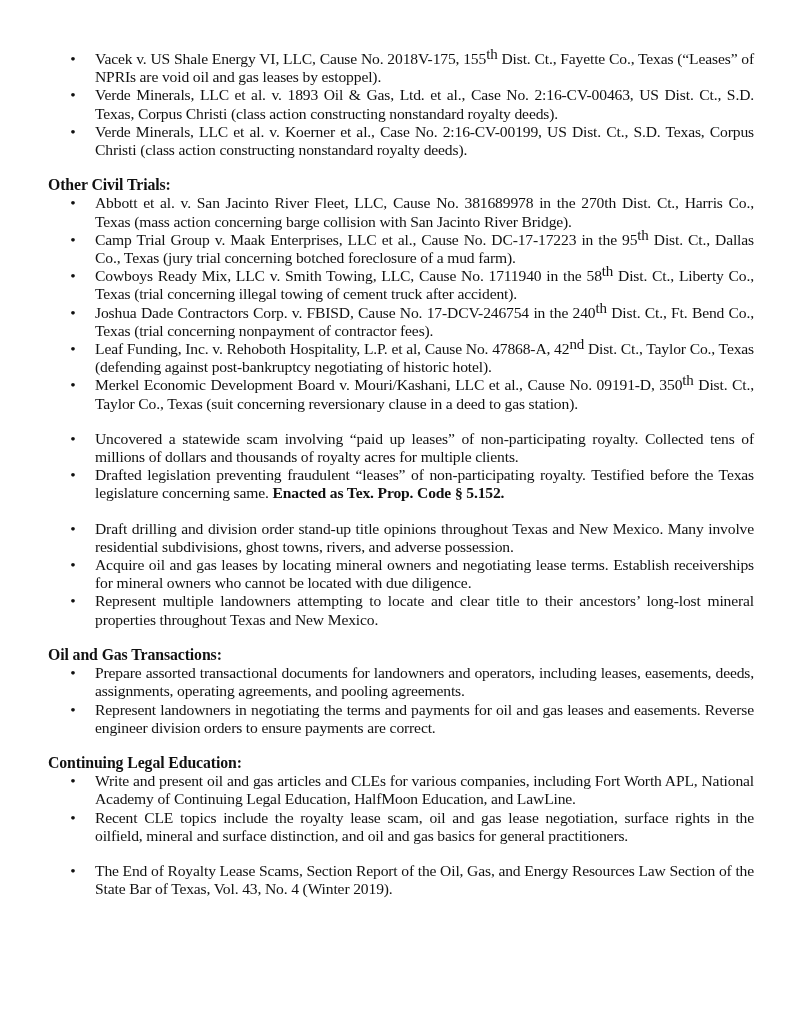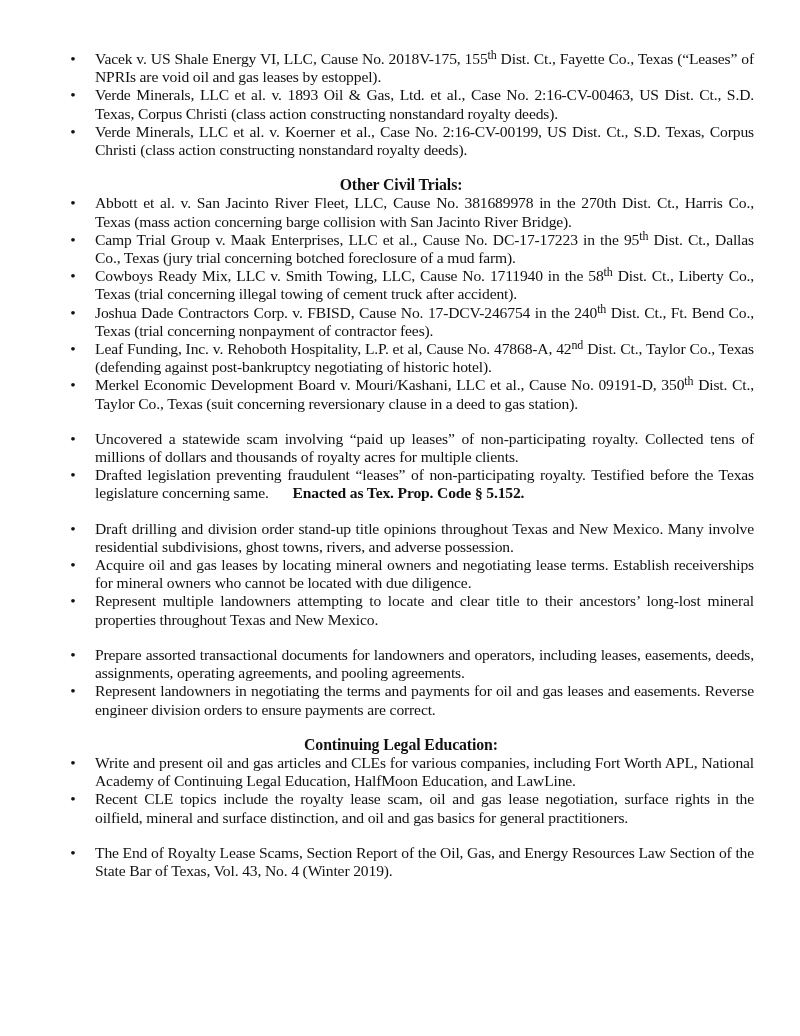--- a/index.html
+++ b/index.html
@@ -8,33 +8,33 @@
       font-family: "Liberation Serif", "DejaVu Serif", serif;
       color: #111111;
       font-size: 15.6px;
       line-height: 18.2px;
     }
     .page { position: relative; padding: 50px 46px 0 48px; }
     .section { margin: 0 0 17px 0; }
     .section.first { margin-top: 0; }
     .heading {
       font-weight: bold; font-size: 15.8px; line-height: 18.2px;
-      margin: 0; letter-spacing: -0.1px; text-align: center;
+      margin: 0; letter-spacing: -0.1px;
     }
     ul { list-style: none; margin: 0; padding: 0; }
     li {
       position: relative; padding-left: 27px; margin-left: 20px;
       text-align: justify; letter-spacing: -0.15px;
     }
     .bullet {
       position: absolute; left: 0; top: 0; width: 10px; text-align: center;
     }
     .case { }
-    .bold { font-weight: bold; margin-left: 20px; }
-    sup { font-size: 12px; line-height: 0; vertical-align: 5px; }
+    .bold { font-weight: bold; }
+    sup { font-size: 15px; line-height: 0; vertical-align: 5px; }
   </style>
 </head>
 <body>
 
 <div class="page">
 
   <div class="section first">
     <ul>
       <li><span class="bullet">•</span><span class="case">Vacek v. US Shale Energy VI, LLC</span><span>, Cause No. 2018V-175, 155</span><sup>th</sup><span> Dist. Ct., Fayette Co., Texas (“Leases” of NPRIs are void oil and gas leases by estoppel).</span></li>
       <li><span class="bullet">•</span><span class="case">Verde Minerals, LLC et al. v. 1893 Oil &amp; Gas, Ltd. et al.</span><span>, Case No. 2:16-CV-00463, US Dist. Ct., S.D. Texas, Corpus Christi (class action constructing nonstandard royalty deeds).</span></li>
@@ -63,20 +63,21 @@
 
   <div class="section">
     <ul>
       <li><span class="bullet">•</span><span>Draft drilling and division order stand-up title opinions throughout Texas and New Mexico. Many involve residential subdivisions, ghost towns, rivers, and adverse possession.</span></li>
       <li><span class="bullet">•</span><span>Acquire oil and gas leases by locating mineral owners and negotiating lease terms. Establish receiverships for mineral owners who cannot be located with due diligence.</span></li>
       <li><span class="bullet">•</span><span>Represent multiple landowners attempting to locate and clear title to their ancestors’ long-lost mineral properties throughout Texas and New Mexico.</span></li>
     </ul>
   </div>
 
   <div class="section">
+    <div class="heading">Oil and Gas Transactions:</div>
     <ul>
       <li><span class="bullet">•</span><span>Prepare assorted transactional documents for landowners and operators, including leases, easements, deeds, assignments, operating agreements, and pooling agreements.</span></li>
       <li><span class="bullet">•</span><span>Represent landowners in negotiating the terms and payments for oil and gas leases and easements. Reverse engineer division orders to ensure payments are correct.</span></li>
     </ul>
   </div>
 
   <div class="section">
     <div class="heading">Continuing Legal Education:</div>
     <ul>
       <li><span class="bullet">•</span><span>Write and present oil and gas articles and CLEs for various companies, including Fort Worth APL, National Academy of Continuing Legal Education, HalfMoon Education, and LawLine.</span></li>

